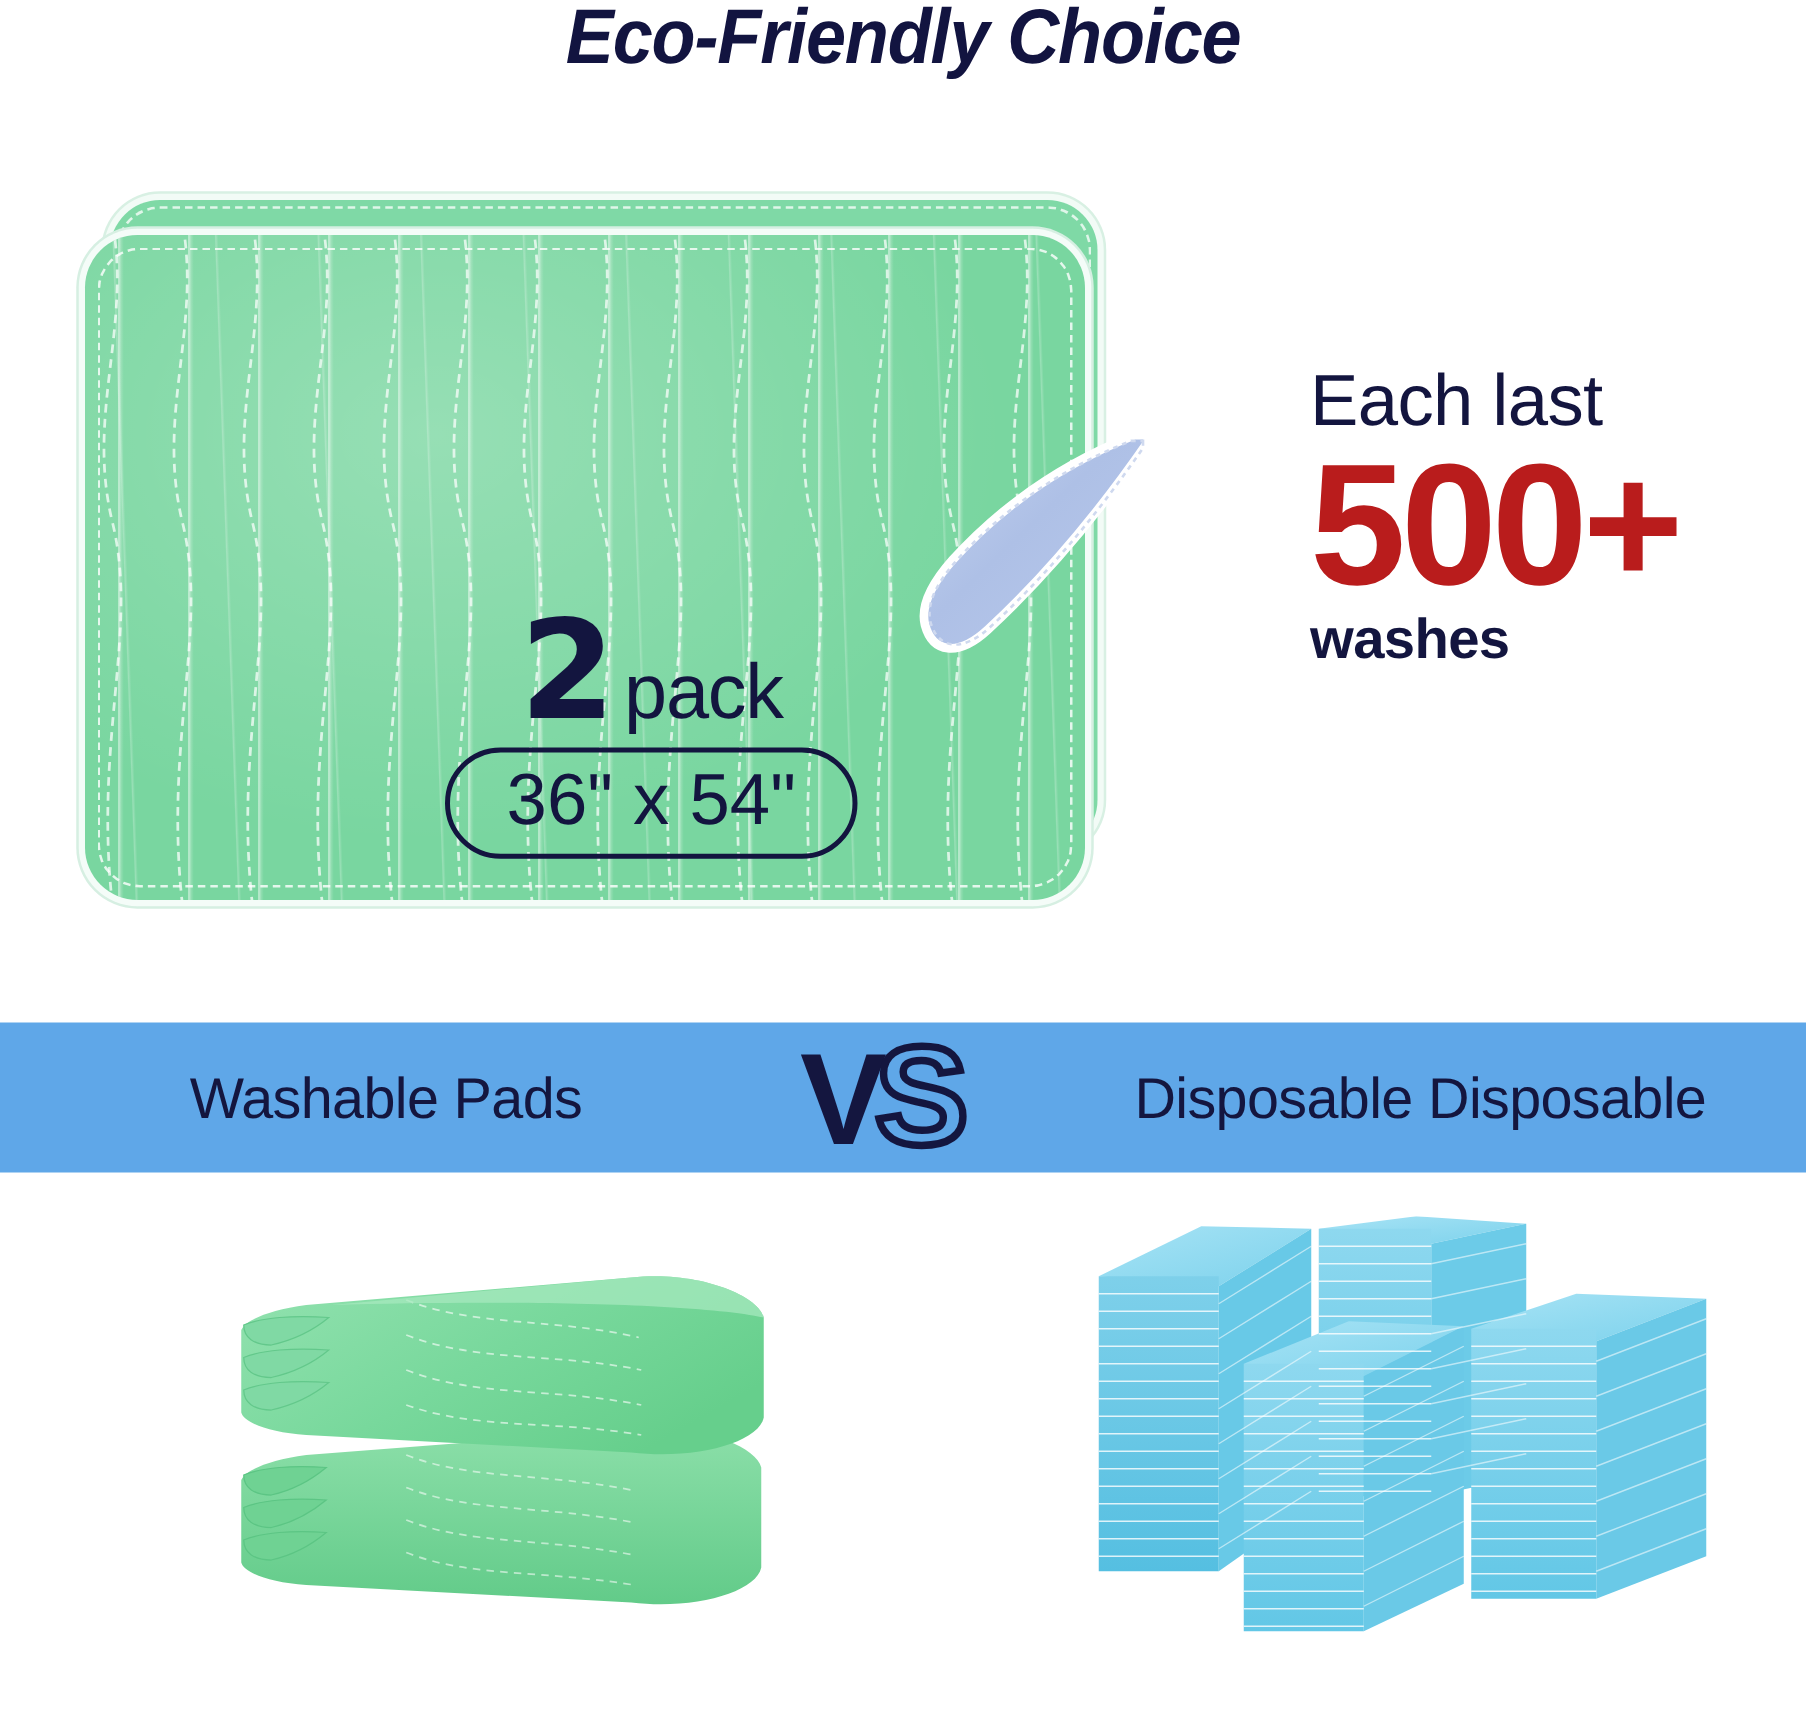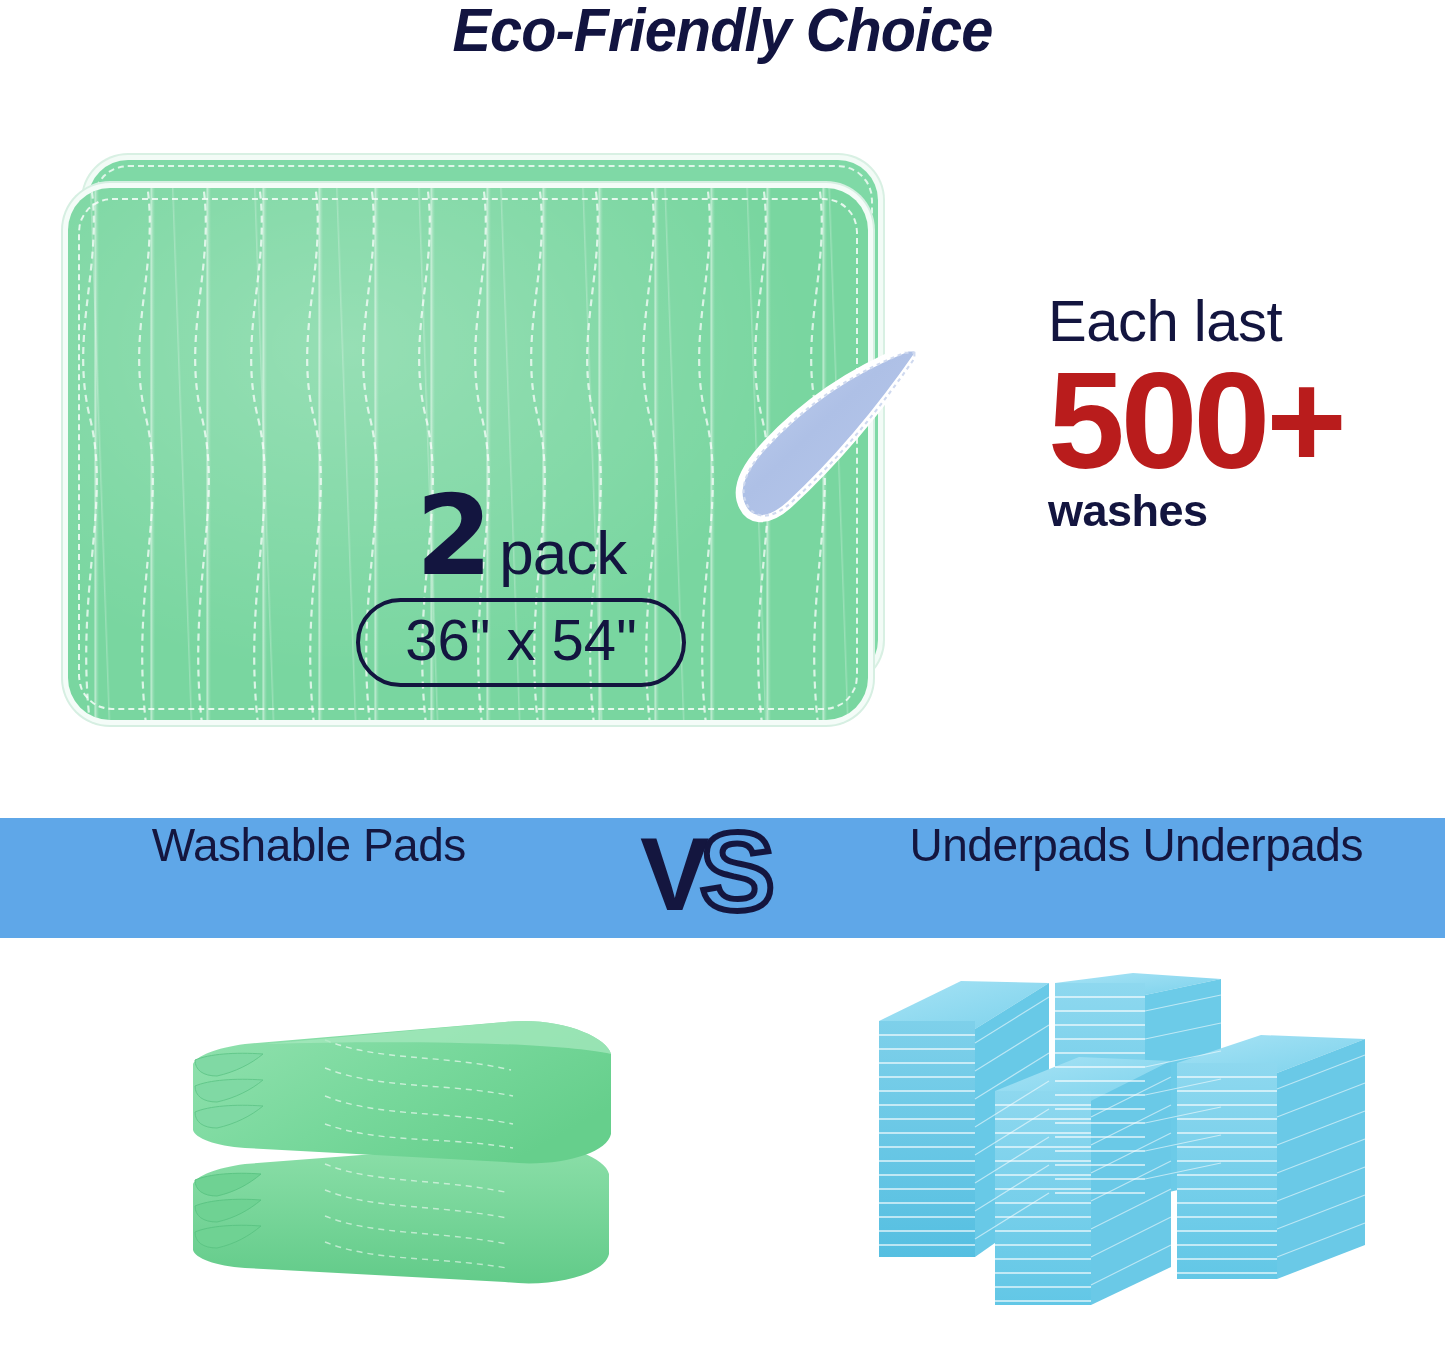--- a/index.html
+++ b/index.html
@@ -116,21 +116,21 @@
   .claim-big{
     font-size:138px;font-weight:bold;line-height:.96;
     color:#b91c1c;letter-spacing:-4px;margin-top:4px;
   }
   .claim-bot{font-size:45px;font-weight:700;line-height:1;letter-spacing:-.5px;margin-top:2px;}
 
   
   .banner{
     position:absolute;left:0;top:818px;width:1445px;height:120px;
     background:#5FA7E8;
-    display:flex;
+    display:flex;align-items:center;
   }
   .banner-left,.banner-right{
     flex:1;text-align:center;color:#14163f;
     font-size:46px;font-weight:400;letter-spacing:-.5px;white-space:nowrap;
   }
   .banner-left{padding-right:20px;}
   .banner-right{padding-left:30px;}
   .vs{position:relative;width:160px;height:110px;flex:0 0 160px;}
 
   
@@ -208,21 +208,21 @@
   <div class="banner">
     <div class="banner-left">Washable Pads</div>
 
     <div class="vs">
       <svg viewBox="0 0 160 110" width="160" height="110">
         <text x="2" y="92" font-family="Liberation Sans, sans-serif" font-size="104" font-weight="bold" fill="#14163f" letter-spacing="-4">V</text>
         <text x="62" y="92" font-family="Liberation Sans, sans-serif" font-size="112" font-weight="bold" fill="none" stroke="#14163f" stroke-width="6">S</text>
       </svg>
     </div>
 
-    <div class="banner-right">Underpads Underpads</div>
+    <div class="banner-right">Disposable Disposable</div>
   </div>
 
   <div class="bottom">
 
     <svg class="folded-pads" viewBox="0 0 450 320">
       <defs>
         <linearGradient id="g1" x1="0" y1="0" x2="1" y2="0.6">
           <stop offset="0%" stop-color="#93e2b0"></stop>
           <stop offset="55%" stop-color="#78d89c"></stop>
           <stop offset="100%" stop-color="#66cf8c"></stop>

